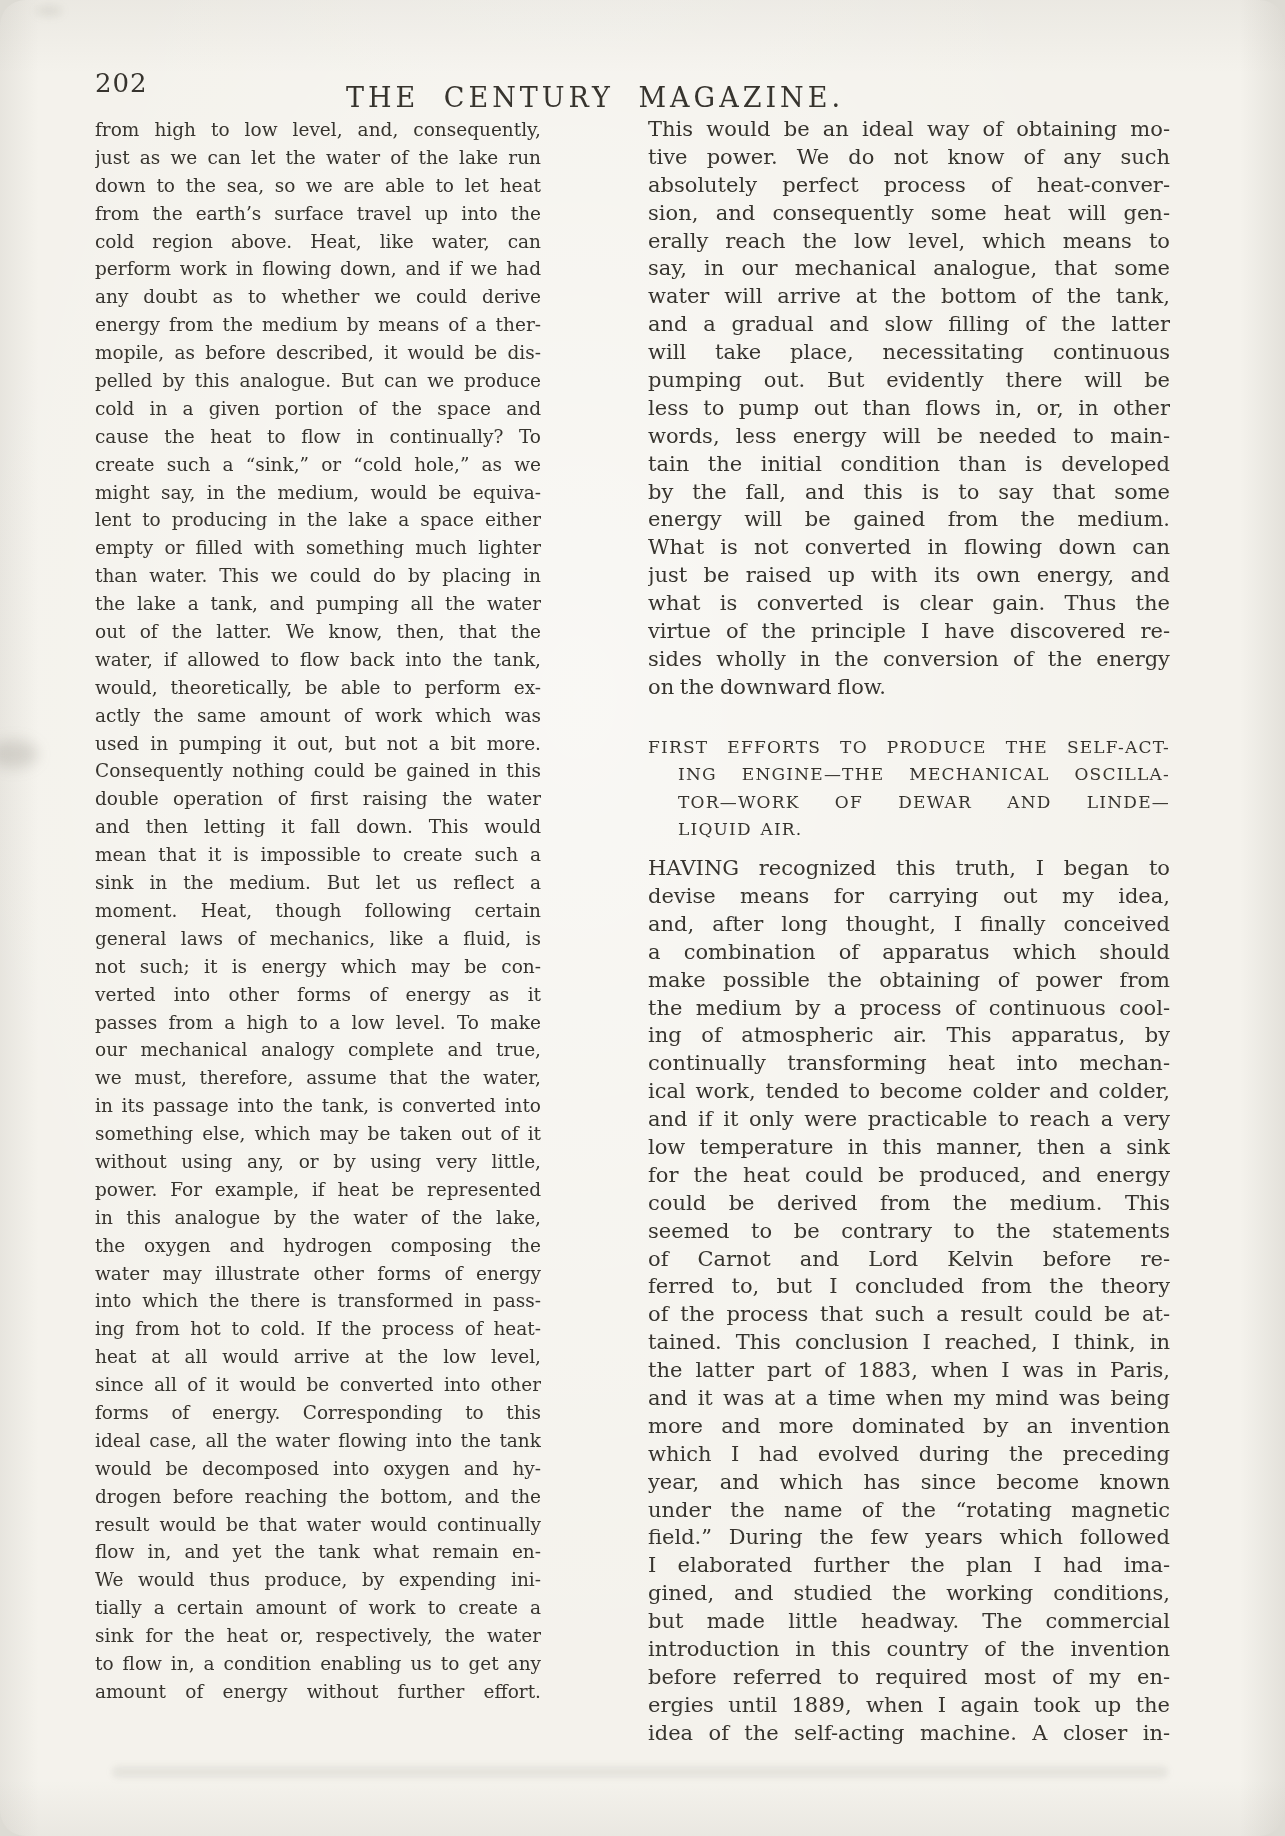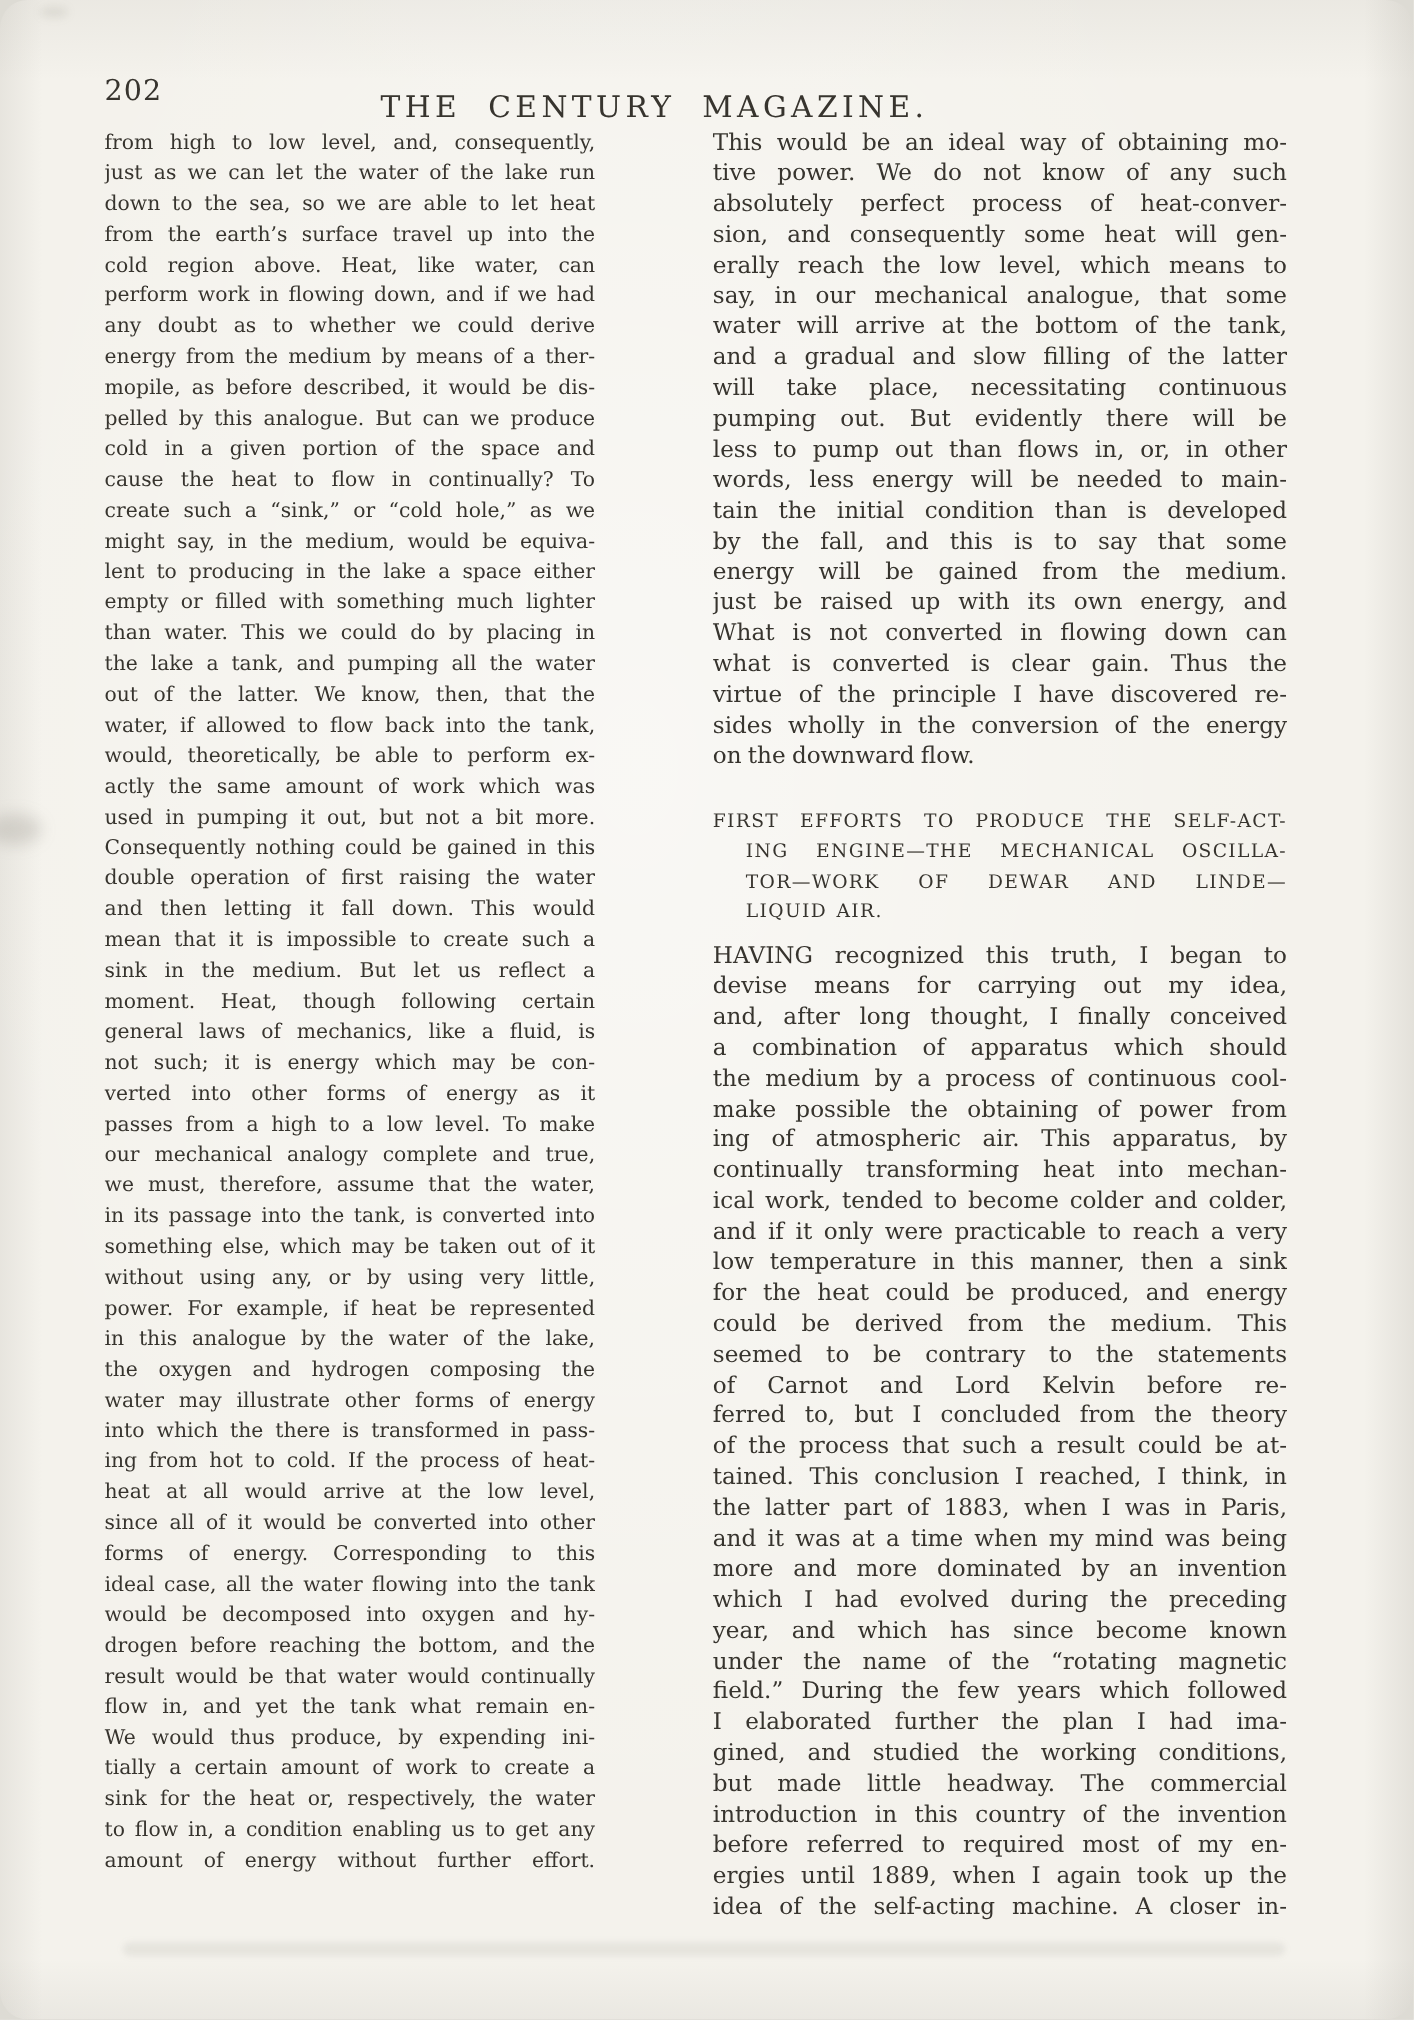--- a/index.html
+++ b/index.html
@@ -144,42 +144,42 @@
         <div class="ln">say, in our mechanical analogue, that some</div>
         <div class="ln">water will arrive at the bottom of the tank,</div>
         <div class="ln">and a gradual and slow filling of the latter</div>
         <div class="ln">will take place, necessitating continuous</div>
         <div class="ln">pumping out.  But evidently there will be</div>
         <div class="ln">less to pump out than flows in, or, in other</div>
         <div class="ln">words, less energy will be needed to main-</div>
         <div class="ln">tain the initial condition than is developed</div>
         <div class="ln">by the fall, and this is to say that some</div>
         <div class="ln">energy will be gained from the medium.</div>
+        <div class="ln">What is not converted in flowing down can</div>
         <div class="ln">just be raised up with its own energy, and</div>
-        <div class="ln">What is not converted in flowing down can</div>
         <div class="ln">what is converted is clear gain.  Thus the</div>
         <div class="ln">virtue of the principle I have discovered re-</div>
         <div class="ln">sides wholly in the conversion of the energy</div>
         <div class="ln end">on the downward flow.</div>
       </div>
 
     <div class="section-heading">
         <div class="ln">FIRST EFFORTS TO PRODUCE THE SELF-ACT-</div>
         <div class="ln ind">ING ENGINE—THE MECHANICAL OSCILLA-</div>
         <div class="ln ind">TOR—WORK OF DEWAR AND LINDE—</div>
         <div class="ln ind end">LIQUID AIR.</div>
       </div>
 
     <div>
         <div class="ln">HAVING recognized this truth, I began to</div>
         <div class="ln">devise means for carrying out my idea,</div>
         <div class="ln">and, after long thought, I finally conceived</div>
         <div class="ln">a combination of apparatus which should</div>
+        <div class="ln">make possible the obtaining of power from</div>
         <div class="ln">the medium by a process of continuous cool-</div>
-        <div class="ln">make possible the obtaining of power from</div>
         <div class="ln">ing of atmospheric air.  This apparatus, by</div>
         <div class="ln">continually transforming heat into mechan-</div>
         <div class="ln">ical work, tended to become colder and colder,</div>
         <div class="ln">and if it only were practicable to reach a very</div>
         <div class="ln">low temperature in this manner, then a sink</div>
         <div class="ln">for the heat could be produced, and energy</div>
         <div class="ln">could be derived from the medium.  This</div>
         <div class="ln">seemed to be contrary to the statements</div>
         <div class="ln">of Carnot and Lord Kelvin before re-</div>
         <div class="ln">ferred to, but I concluded from the theory</div>

